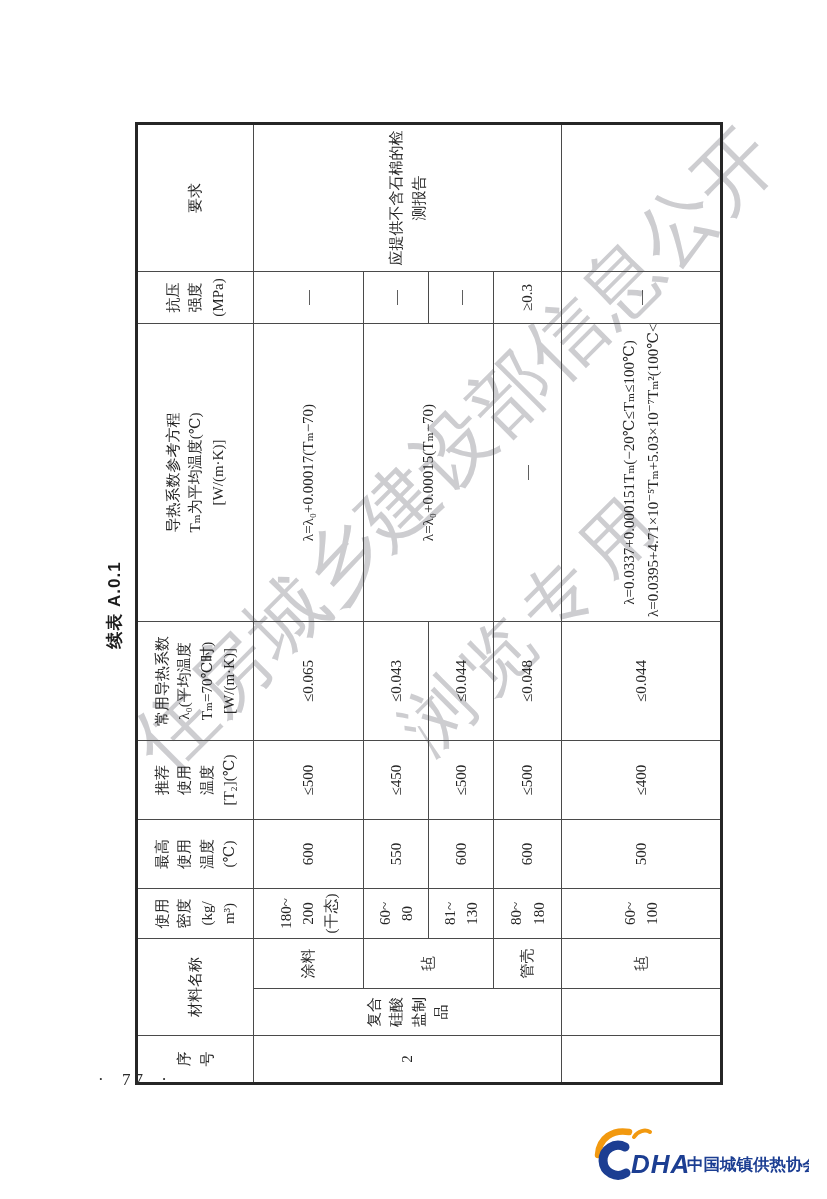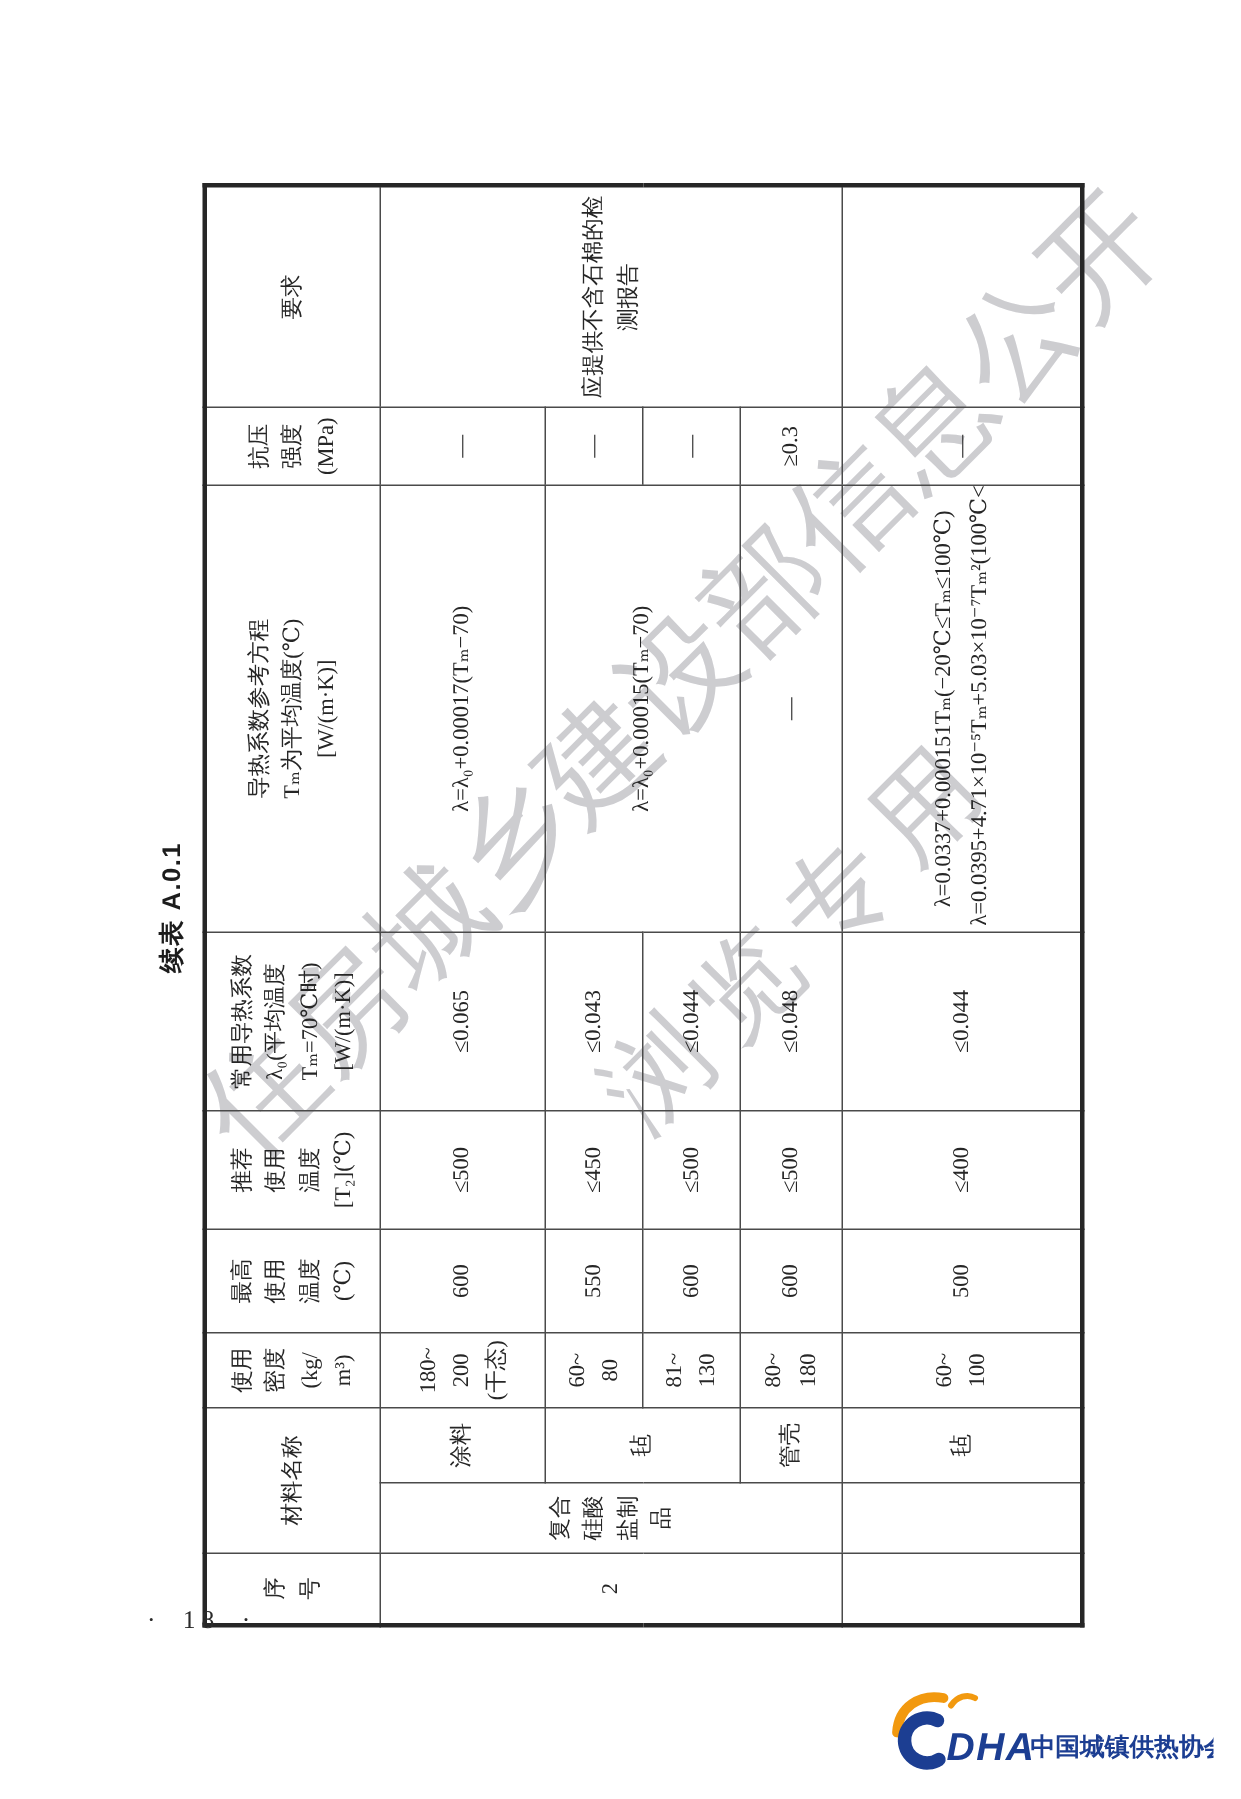--- a/index.html
+++ b/index.html
@@ -172,21 +172,21 @@
             <div class="eq-line">λ=0.0337+0.000151Tₘ(−20℃≤Tₘ≤100℃)</div>
             <div class="eq-line">λ=0.0395+4.71×10⁻⁵Tₘ+5.03×10⁻⁷Tₘ²(100℃&lt;Tₘ≤600℃)</div>
           </td>
           <td>—</td>
           <td></td>
         </tr>
       </tbody>
     </table>
   </div>
 
-  <div id="page-number">· 18 ·</div>
+  <div id="page-number">· 77 ·</div>
 
   <div id="association-logo">
     <svg width="218" height="60" viewBox="0 0 218 60">
       <g>
         <path d="M7 30 C8 13 22 4 38 7" stroke="#f2990f" stroke-width="6.5" fill="none" stroke-linecap="round"></path>
         <path d="M43 12 C47 6 54 4 59 7" stroke="#f2990f" stroke-width="4" fill="none" stroke-linecap="round"></path>
         <path d="M34 22 A15 15 0 1 0 35 48" stroke="#1c3e92" stroke-width="9" fill="none" stroke-linecap="round"></path>
       </g>
       <text x="40" y="48" font-family="Liberation Sans, DejaVu Sans, sans-serif" font-size="26" font-weight="bold" font-style="italic" letter-spacing="1" fill="#1c3e92">DHA</text>
       <text x="96" y="45" font-family="Liberation Sans, DejaVu Sans, sans-serif" font-size="16.5" font-weight="bold" fill="#1c3e92">中国城镇供热协会</text>

